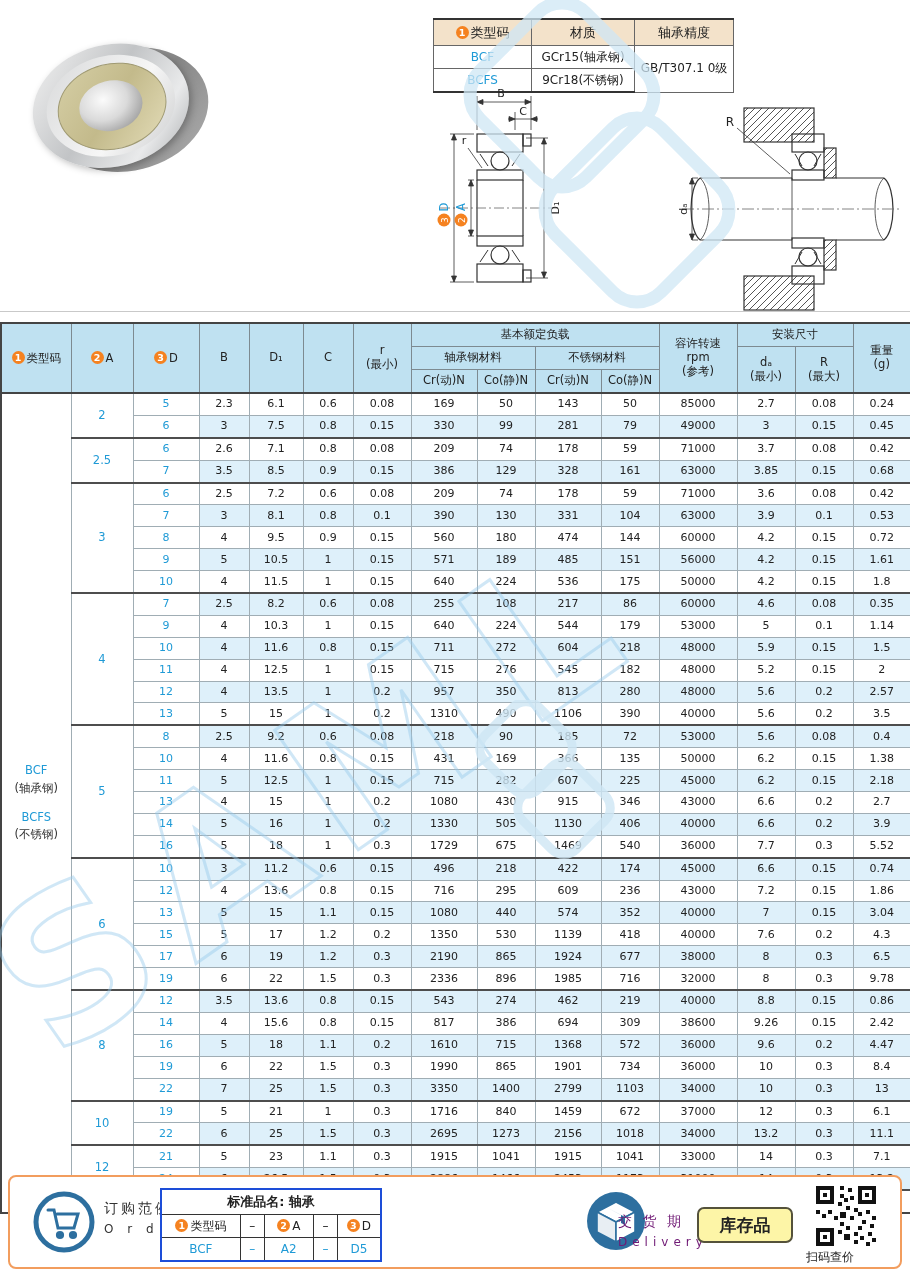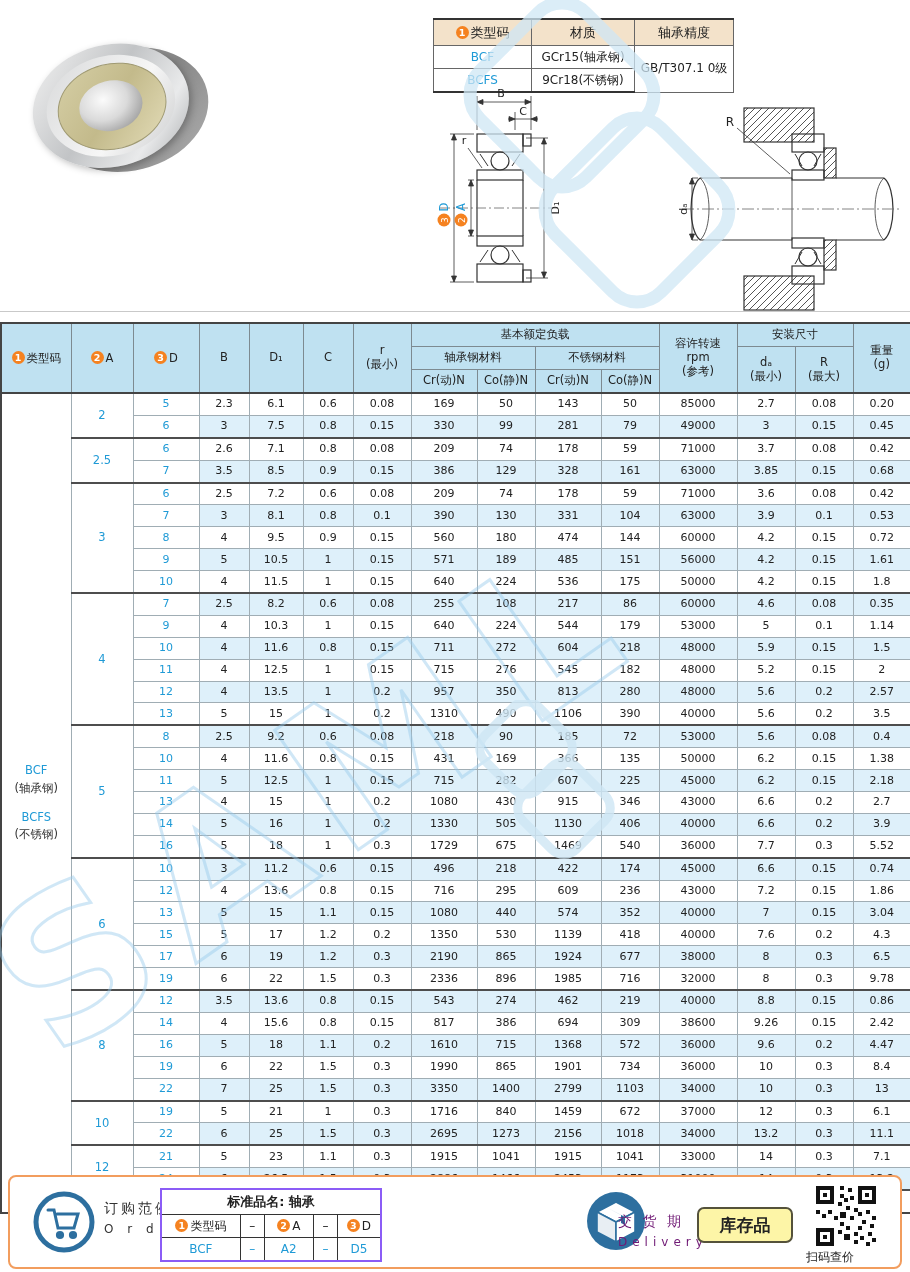--- a/index.html
+++ b/index.html
@@ -54,21 +54,21 @@
   .tc-code{color:#1f9ad6;}
   .tc-mat{color:#333;margin-bottom:12px;}
   .tc-mat:last-child{margin-bottom:0;}
 
   
   .order-box{position:absolute;left:8px;top:1175px;width:890px;height:90px;border:2px solid #f29d5e;border-radius:8px;background:#fff;z-index:10;}
   .order-icon{position:absolute;left:22px;top:13px;}
   .order-labels{position:absolute;left:94px;top:23px;color:#333;}
   .order-cn{font-size:14px;letter-spacing:3px;}
   .order-en{font-size:12px;letter-spacing:5px;margin-top:4px;}
-  .order-table{position:absolute;left:150px;top:11px;width:222px;border-collapse:collapse;border:2px solid #8b5cf6;background:#fff;}
+  .order-table{position:absolute;left:150px;top:11px;width:222px;border-collapse:collapse;border:2px solid #1d4ed8;background:#fff;}
   .order-table th{border:1px solid #333;height:24px;font-size:13px;font-weight:bold;padding:0;}
   .order-table td{border:1px solid #333;height:22px;font-size:12px;text-align:center;padding:0;}
   .delivery-icon{position:absolute;left:575px;top:13px;}
   .delivery-labels{position:absolute;left:608px;top:21px;color:#701a75;margin-top:15px;}
   .stock-badge{position:absolute;left:687px;top:30px;width:92px;height:32px;border:2px solid #55523b;border-radius:7px;
                background:#fdf5a7;font-size:17px;font-weight:bold;color:#222;text-align:center;line-height:32px;}
   .qr{position:absolute;left:804px;top:7px;}
   .qr-caption{position:absolute;left:796px;top:72px;width:84px;text-align:left;font-size:12px;color:#222;}
 </style>
 </head>
@@ -281,21 +281,21 @@
         <td class="num">6.1</td>
         <td class="num">0.6</td>
         <td class="num">0.08</td>
         <td class="num">169</td>
         <td class="num">50</td>
         <td class="num">143</td>
         <td class="num">50</td>
         <td class="num">85000</td>
         <td class="num">2.7</td>
         <td class="num">0.08</td>
-        <td class="num">0.20</td>
+        <td class="num">0.24</td>
       </tr>
       <tr class="stripe">
         <td class="dcol">6</td>
         <td class="num">3</td>
         <td class="num">7.5</td>
         <td class="num">0.8</td>
         <td class="num">0.15</td>
         <td class="num">330</td>
         <td class="num">99</td>
         <td class="num">281</td>

